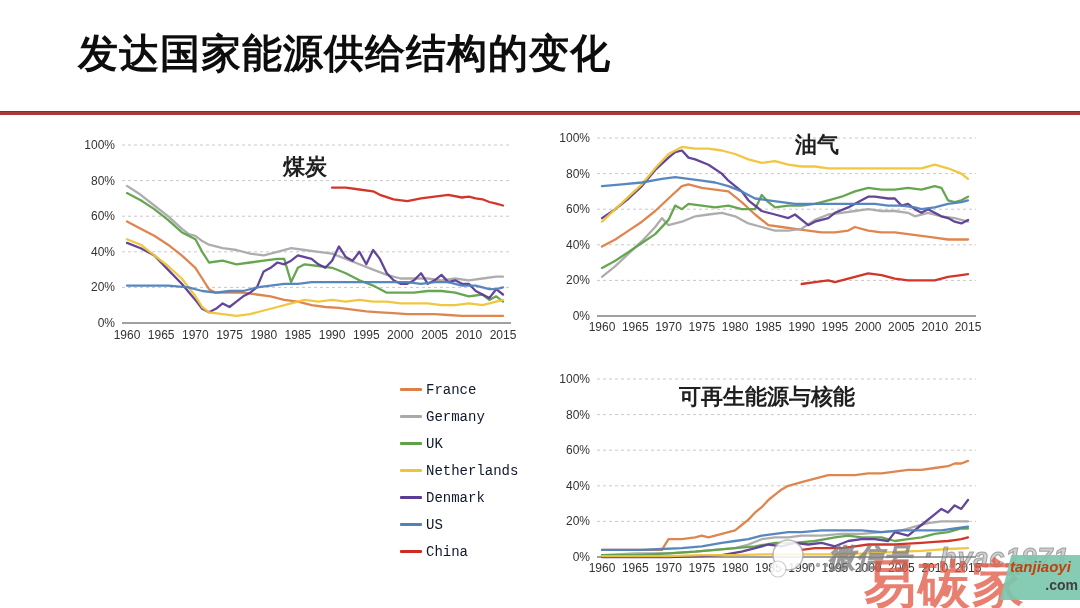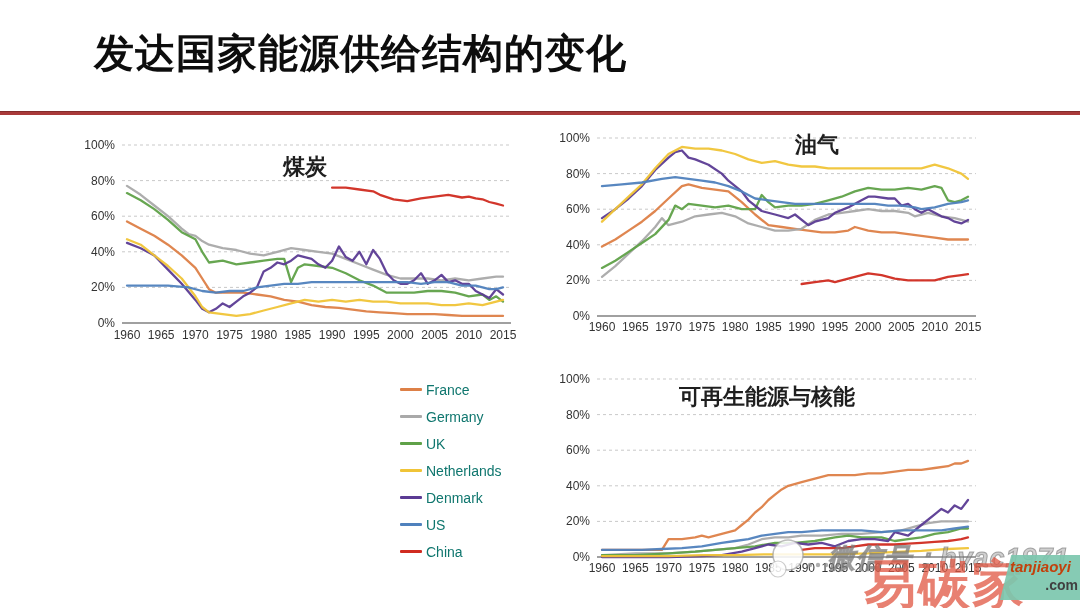--- a/index.html
+++ b/index.html
@@ -1,21 +1,21 @@
 <!DOCTYPE html>
 <html><head>
 <meta charset="utf-8">
 <style>
   html,body{margin:0;padding:0;background:#ffffff;}
   body{font-family:"Liberation Sans","DejaVu Sans",sans-serif;}
   #slide{position:relative;width:1080px;height:608px;background:#ffffff;overflow:hidden;}
 
   
   #page-title{
-    position:absolute;left:94px;top:26px;margin:0;
+    position:absolute;left:78px;top:26px;margin:0;
     font-size:40px;font-weight:800;color:#0d0d0d;letter-spacing:1px;white-space:nowrap;
   }
   #title-rule{
     position:absolute;left:0;top:111px;width:1080px;height:3px;
     background:#a93a3a;border-top:1px solid #842c2c;
   }
 
   
   .chart{position:absolute;}
   .chart svg{display:block;}
@@ -26,21 +26,21 @@
   .series-line{fill:none;stroke-width:2.3;stroke-linejoin:round;stroke-linecap:round;opacity:0.95;}
 
   #chart-coal{left:75px;top:128px;width:455px;height:228px;}
   #chart-oilgas{left:545px;top:116px;width:460px;height:232px;}
   #chart-renew{left:545px;top:356px;width:460px;height:236px;}
 
   
   #legend{position:absolute;left:400px;top:376px;list-style:none;margin:0;padding:0;}
   #legend li{display:flex;align-items:center;height:27px;}
   #legend .swatch{display:inline-block;width:22px;height:3px;margin-right:4px;border-radius:1px;}
-  #legend .legend-label{font-size:14px;color:#0f766e;}
+  #legend .legend-label{font-size:14px;color:#0f172a;font-family:Liberation Mono, monospace;}
 
   
   #note{position:absolute;left:14px;top:436px;width:390px;color:#000;}
   #note .note-line{font-size:25px;font-weight:800;line-height:1.32;white-space:nowrap;}
   #note .note-line2{margin-left:62px;}
 
   
   #watermark{position:absolute;left:0;top:0;width:1080px;height:608px;pointer-events:none;}
   #wm-blob{position:absolute;left:764px;top:537px;}
   #wm-wechat{

